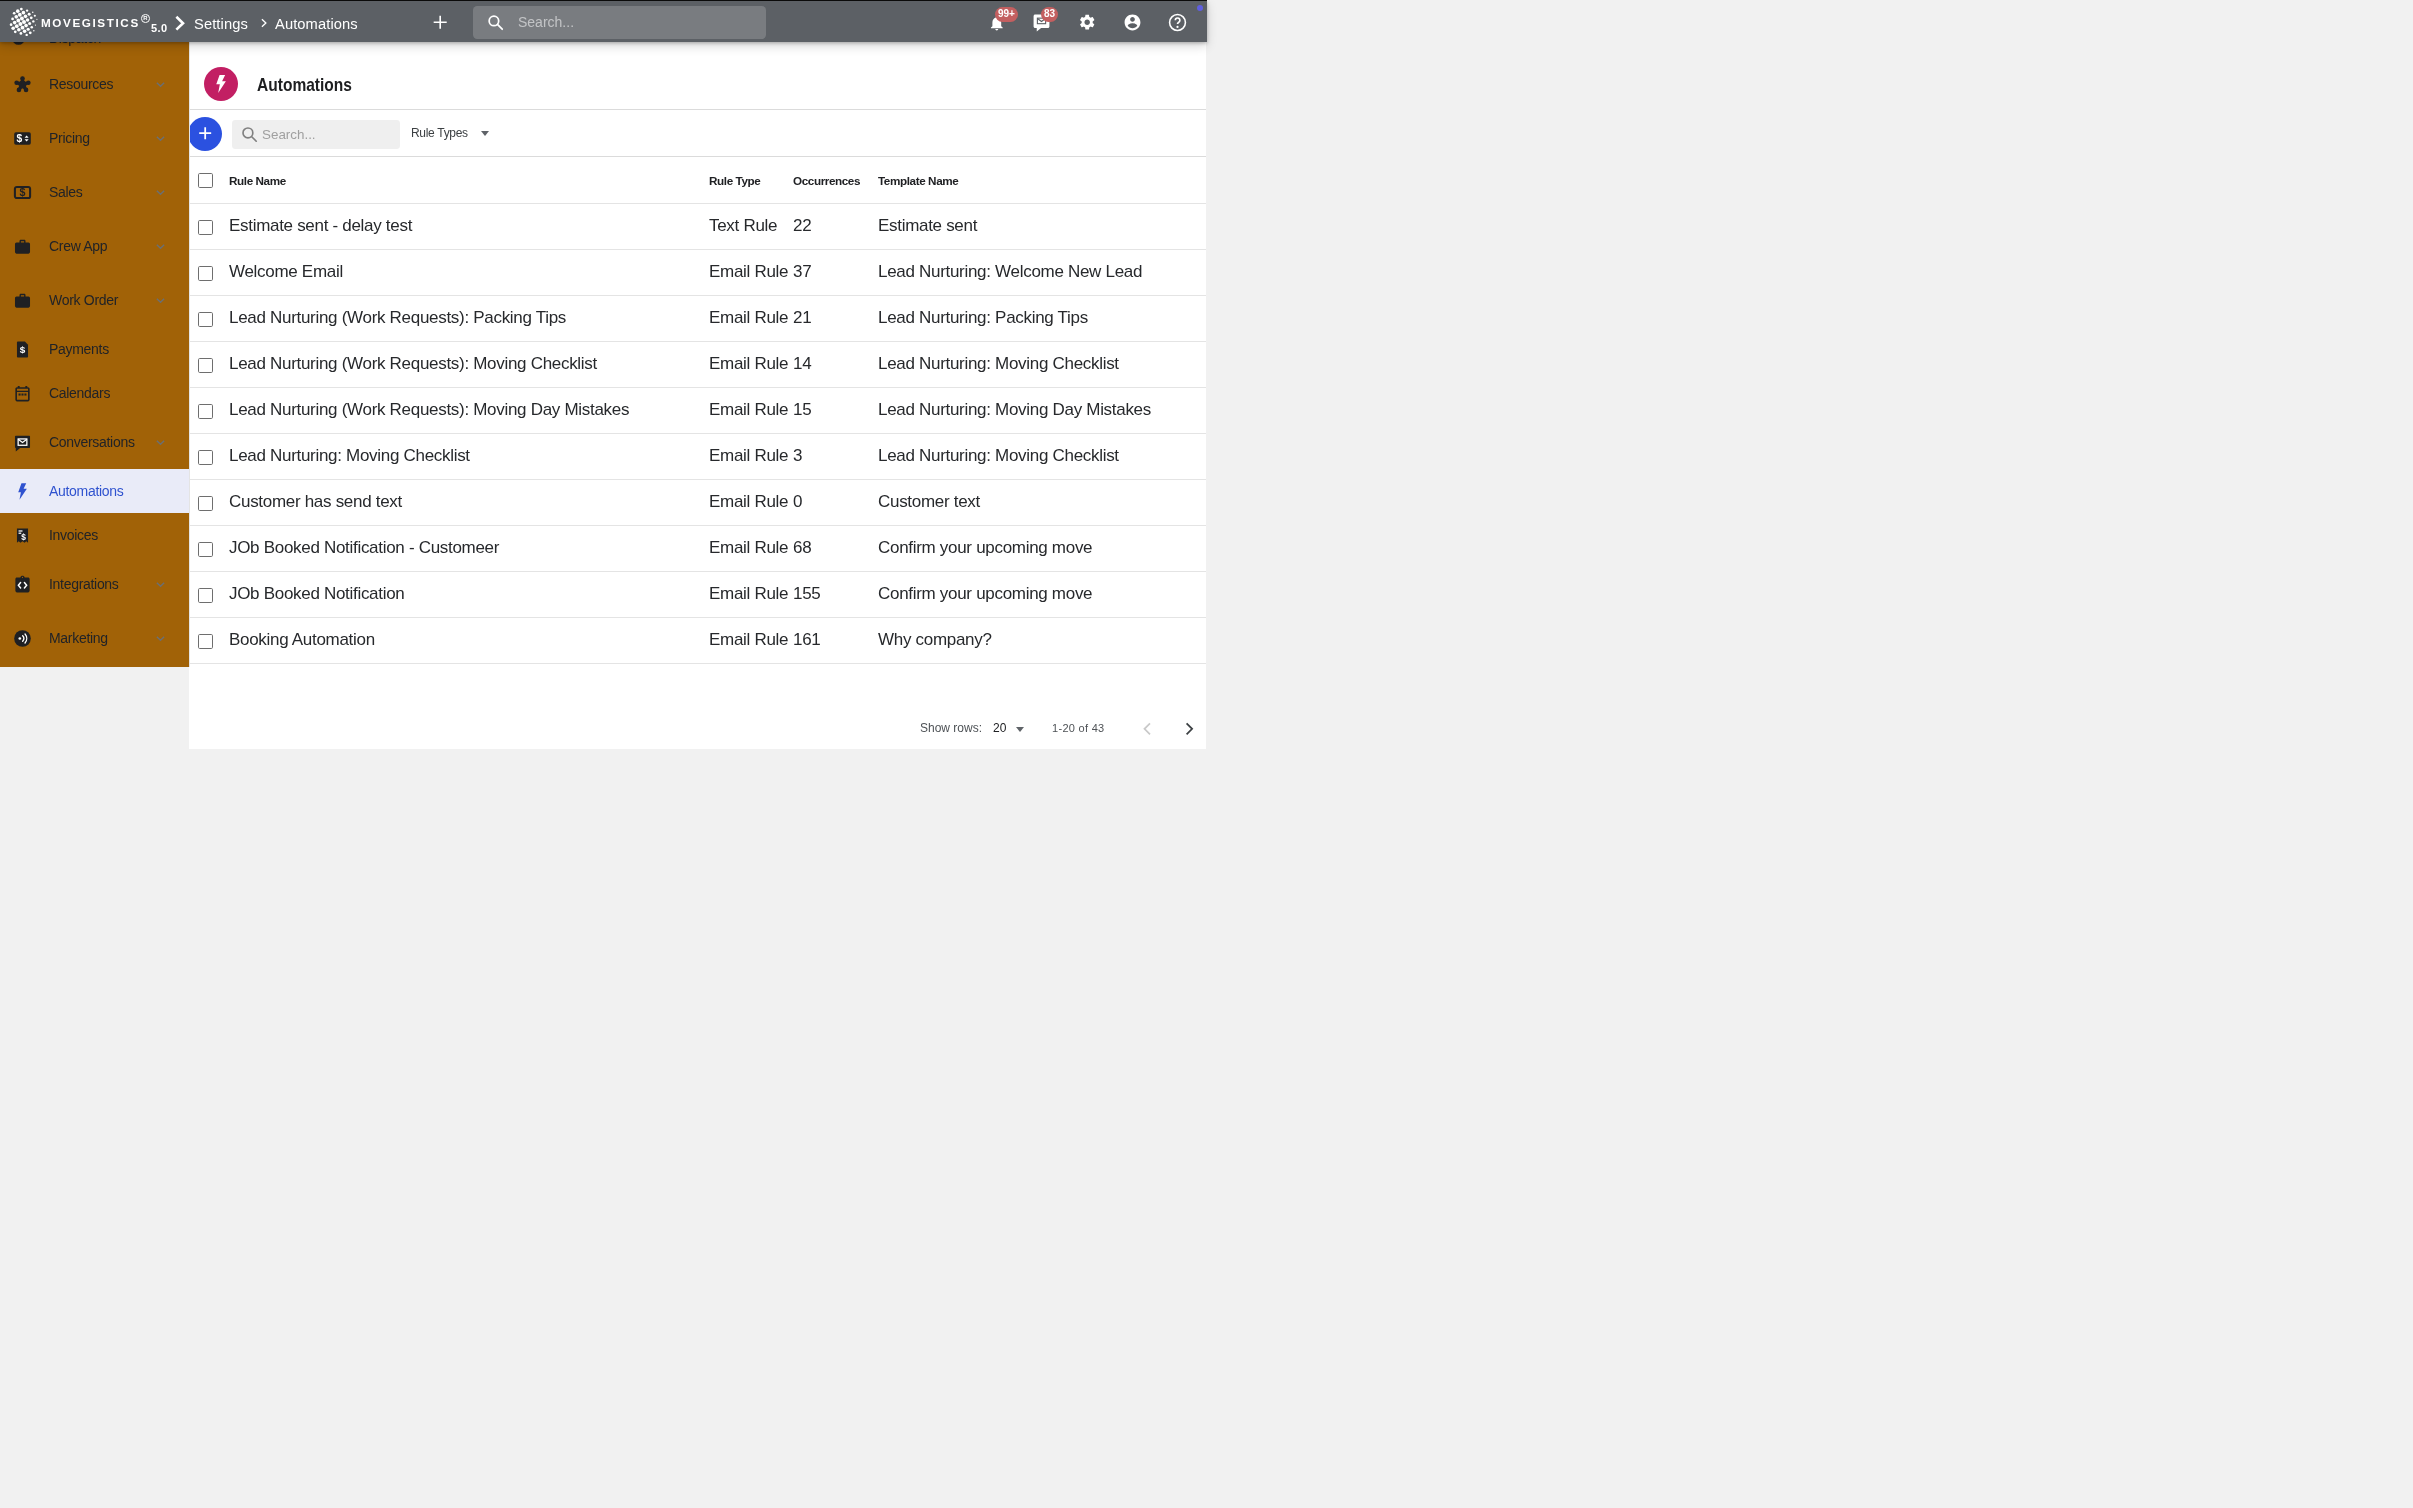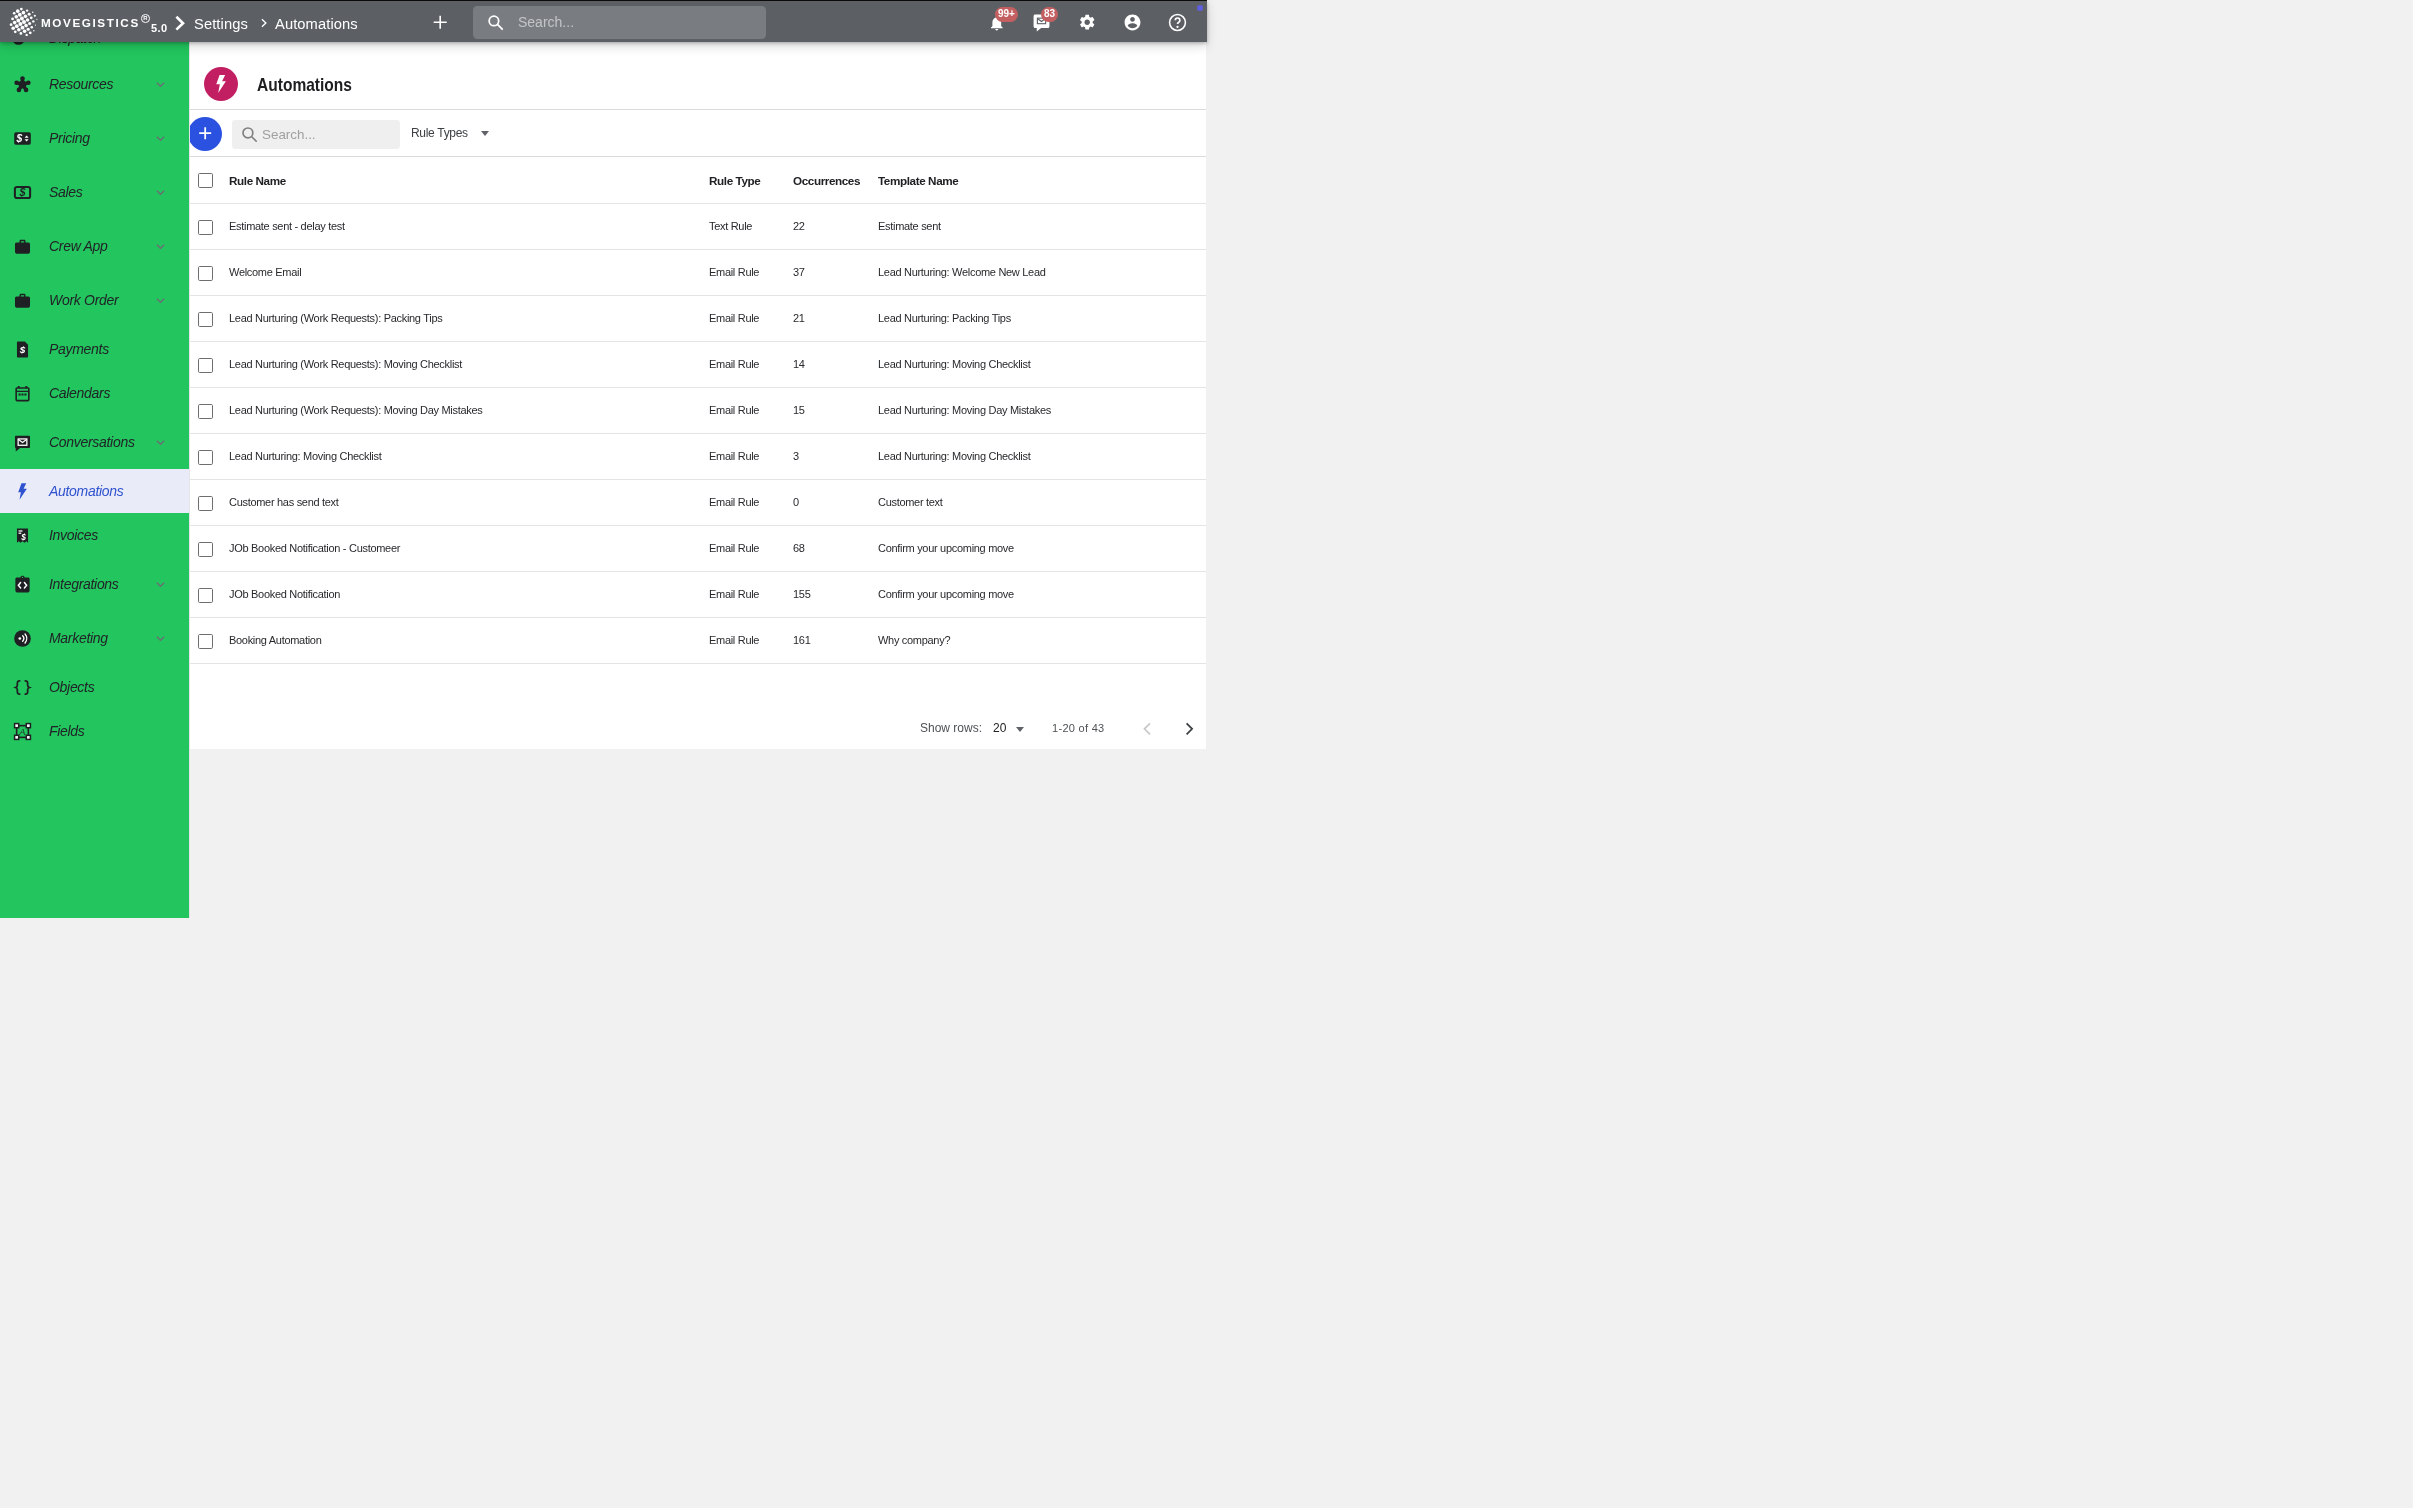--- a/index.html
+++ b/index.html
@@ -13,41 +13,41 @@
 .crumb{position:absolute;top:1.7px;height:42px;line-height:42px;color:#fff;font-size:14.7px;letter-spacing:0.1px;}
 .crumb1{left:194px;}
 .crumbsep{position:absolute;left:259px;top:17px;}
 .crumb2{left:275px;}
 .plusico{position:absolute;left:431px;top:11.7px;}
 .searchpill{position:absolute;left:473px;top:5px;width:293px;height:33px;background:rgba(255,255,255,.18);border-radius:4.2px;}
 .searchpill .ph{position:absolute;left:45px;top:0;line-height:33px;color:rgba(255,255,255,.55);font-size:14px;}
 .topico{position:absolute;top:0;}
 .badge{position:absolute;background:#c35f60;color:#fff;border-radius:7.5px;font-size:10px;font-weight:bold;height:14.7px;line-height:14.7px;padding:0 2.9px;min-width:11px;text-align:center;}
 .bluedot{position:absolute;left:1197px;top:3.8px;width:5.9px;height:5.9px;border-radius:50%;background:#5f5fe0;}
-.sidebar{position:absolute;left:0;top:42px;width:189px;height:876px;background:#22c55e;border-right:0.8px solid #e4e4e4;overflow:hidden;z-index:5;font-style:italic;}
+.sidebar{position:absolute;left:0;top:42px;width:189px;height:625px;background:#a16207;border-right:0.8px solid #e4e4e4;overflow:hidden;z-index:5;}
 .mitem{position:relative;display:flex;align-items:center;}
 .mitem.chev{height:54px;}
 .mitem.plain{height:44px;}
 .mitem .ic{position:absolute;left:13.4px;width:19px;height:19px;}
 .mitem .lbl{position:absolute;left:49px;font-size:14px;letter-spacing:-0.3px;color:#212327;white-space:nowrap;}
 .mitem .arr{position:absolute;left:155px;top:50%;margin-top:-5px;}
 .mitem.sel{background:#e9ebf8;}
 .mitem.sel .lbl{color:#2f52cf;}
 .main{position:absolute;left:189px;top:42px;width:1017px;height:707px;background:#fff;}
 .titlestrip{position:absolute;left:0;top:0;width:100%;height:68px;border-bottom:0.8px solid #dbdbdb;box-sizing:border-box;}
 .pinkc{position:absolute;left:15px;top:25px;width:34px;height:34px;border-radius:50%;background:#c21f63;}
 .pagetitle{position:absolute;left:68px;top:32px;font-size:18.4px;font-weight:bold;color:#1d1e20;transform:scaleX(.845);transform-origin:0 0;}
 .toolstrip{position:absolute;left:0;top:68px;width:100%;height:47px;border-bottom:0.8px solid #dbdbdb;box-sizing:border-box;}
 .fab{position:absolute;left:-0.8px;top:6.7px;width:34px;height:34px;border-radius:50%;background:#2b51e0;}
 .searchbox{position:absolute;left:43px;top:9.6px;width:168px;height:29px;background:#efefef;border-radius:3.4px;}
 .searchbox .ph{position:absolute;left:30px;top:0;line-height:29px;color:#a0a0a0;font-size:13.4px;}
 .ruletypes{position:absolute;left:222px;top:0;line-height:47px;font-size:12px;letter-spacing:-0.3px;color:#3c4043;}
 .rtarr{position:absolute;left:292px;top:21.4px;width:0;height:0;border-left:4.2px solid transparent;border-right:4.2px solid transparent;border-top:5px solid #5f6368;}
 table.grid{position:absolute;left:0;top:115px;width:100%;border-collapse:collapse;table-layout:fixed;}
-table.grid td{border-bottom:0.8px solid #e4e4e4;padding:0.8px 0 0 0;vertical-align:middle;font-size:11px;letter-spacing:-0.3px;color:#27292c;}
+table.grid td{border-bottom:0.8px solid #e4e4e4;padding:0.8px 0 0 0;vertical-align:middle;font-size:17px;letter-spacing:-0.3px;color:#27292c;}
 table.grid tr{height:46px;}
 tr.hdr{height:46px;}
 tr.hdr td{font-weight:bold;color:#202124;font-size:11.7px;letter-spacing:-0.4px;}
 .cbcell{width:40px;}
 .cb{margin-left:8.8px;margin-top:1.7px;width:13px;height:13px;border:1.3px solid #6e6e6e;border-radius:1.7px;}
 .cname{width:480px;padding-left:0;}
 .ctype{width:84px;}
 .cocc{width:85px;}
 .foot{position:absolute;left:0;top:667px;width:100%;height:26px;font-size:12px;color:#4e5256;}
 .foot .it{position:absolute;top:0;line-height:39px;white-space:nowrap;}

